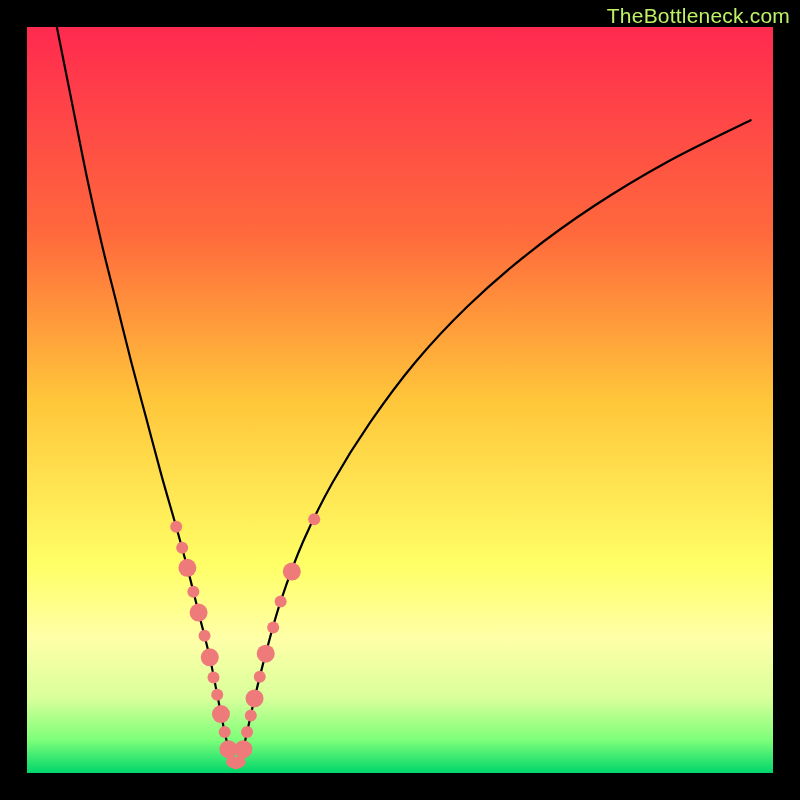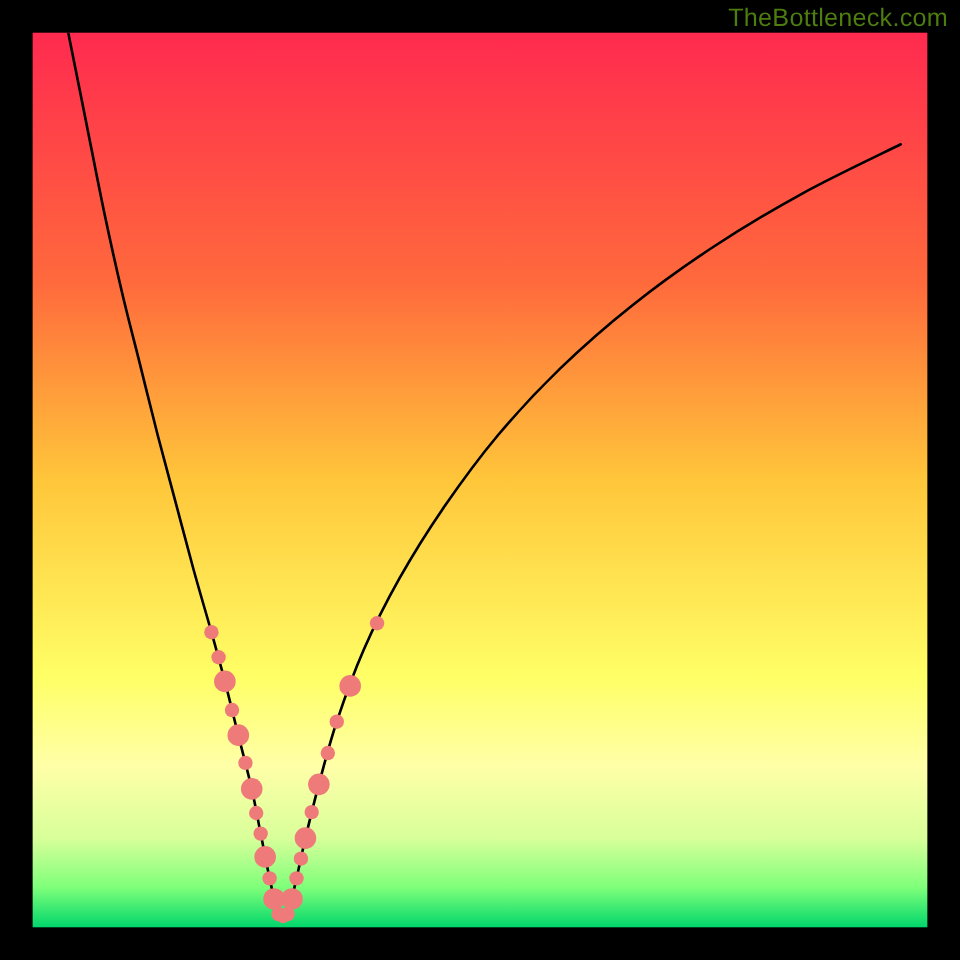--- a/index.html
+++ b/index.html
@@ -24,21 +24,21 @@
     width: 746px;
     height: 746px;
     
   }
   .watermark {
     position: absolute;
     top: 4px;
     right: 10px;
     font-size: 21px;
     font-weight: 500;
-    color: #4d7c0f;
+    color: #bef264;
     letter-spacing: 0.2px;
     user-select: none;
   }
   svg {
     display: block;
   }
 </style>
 </head>
 <body>
 

